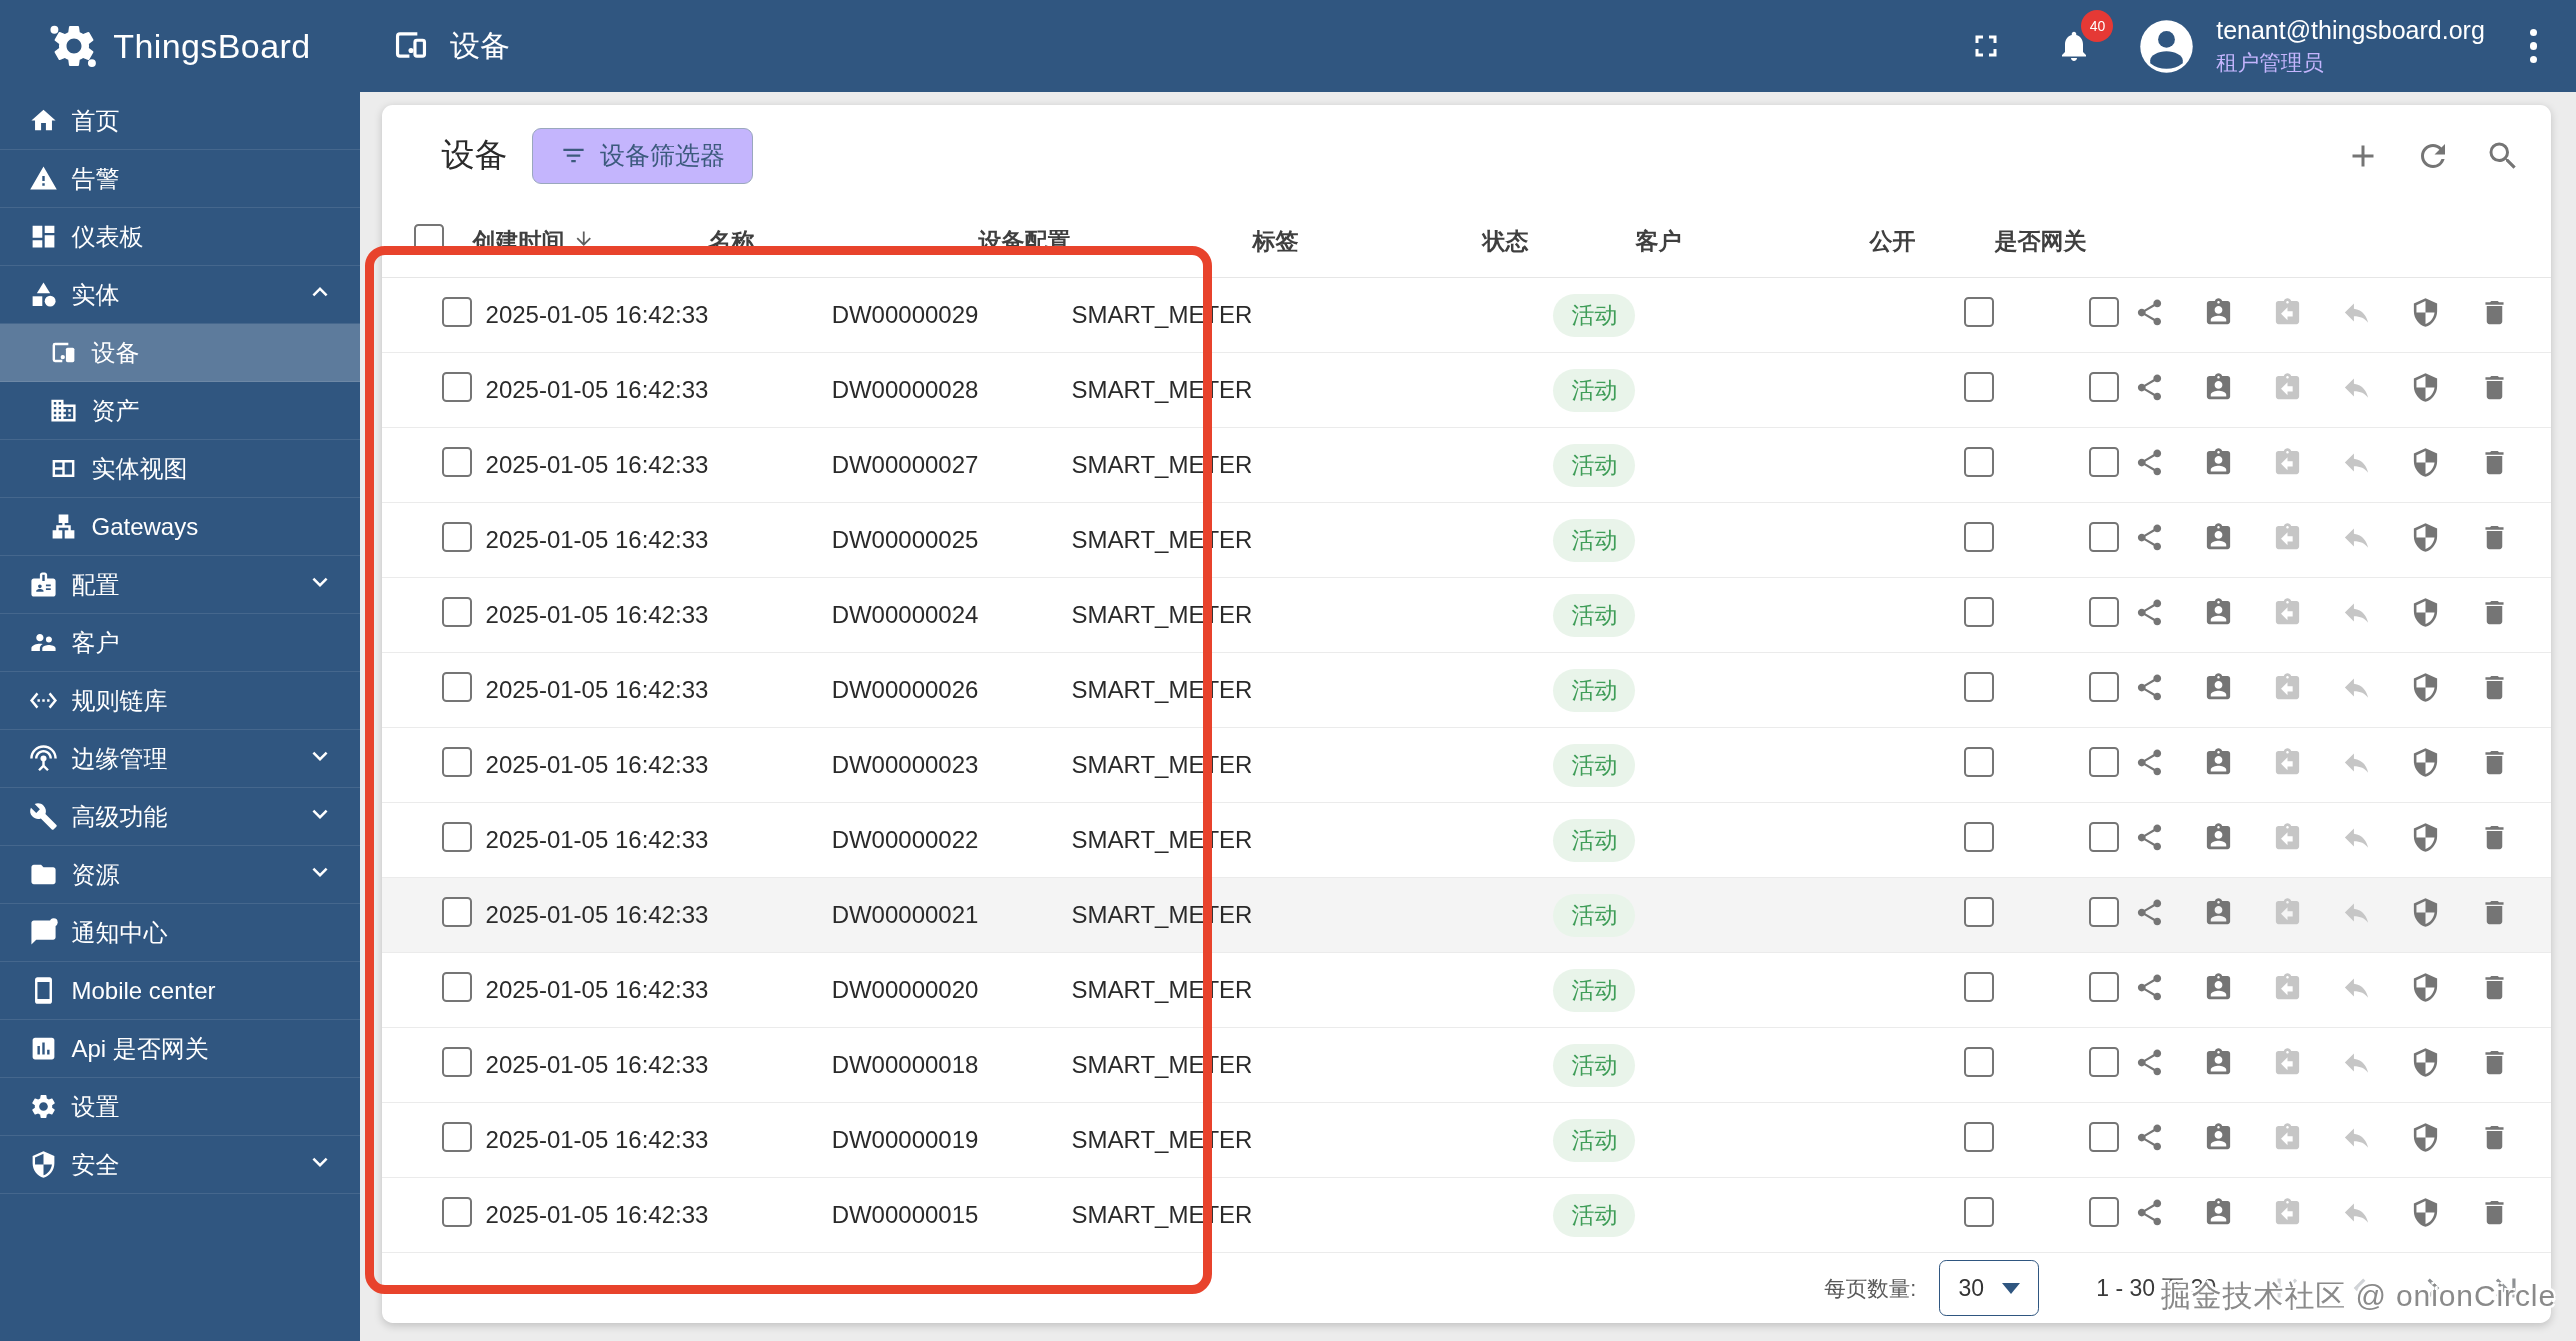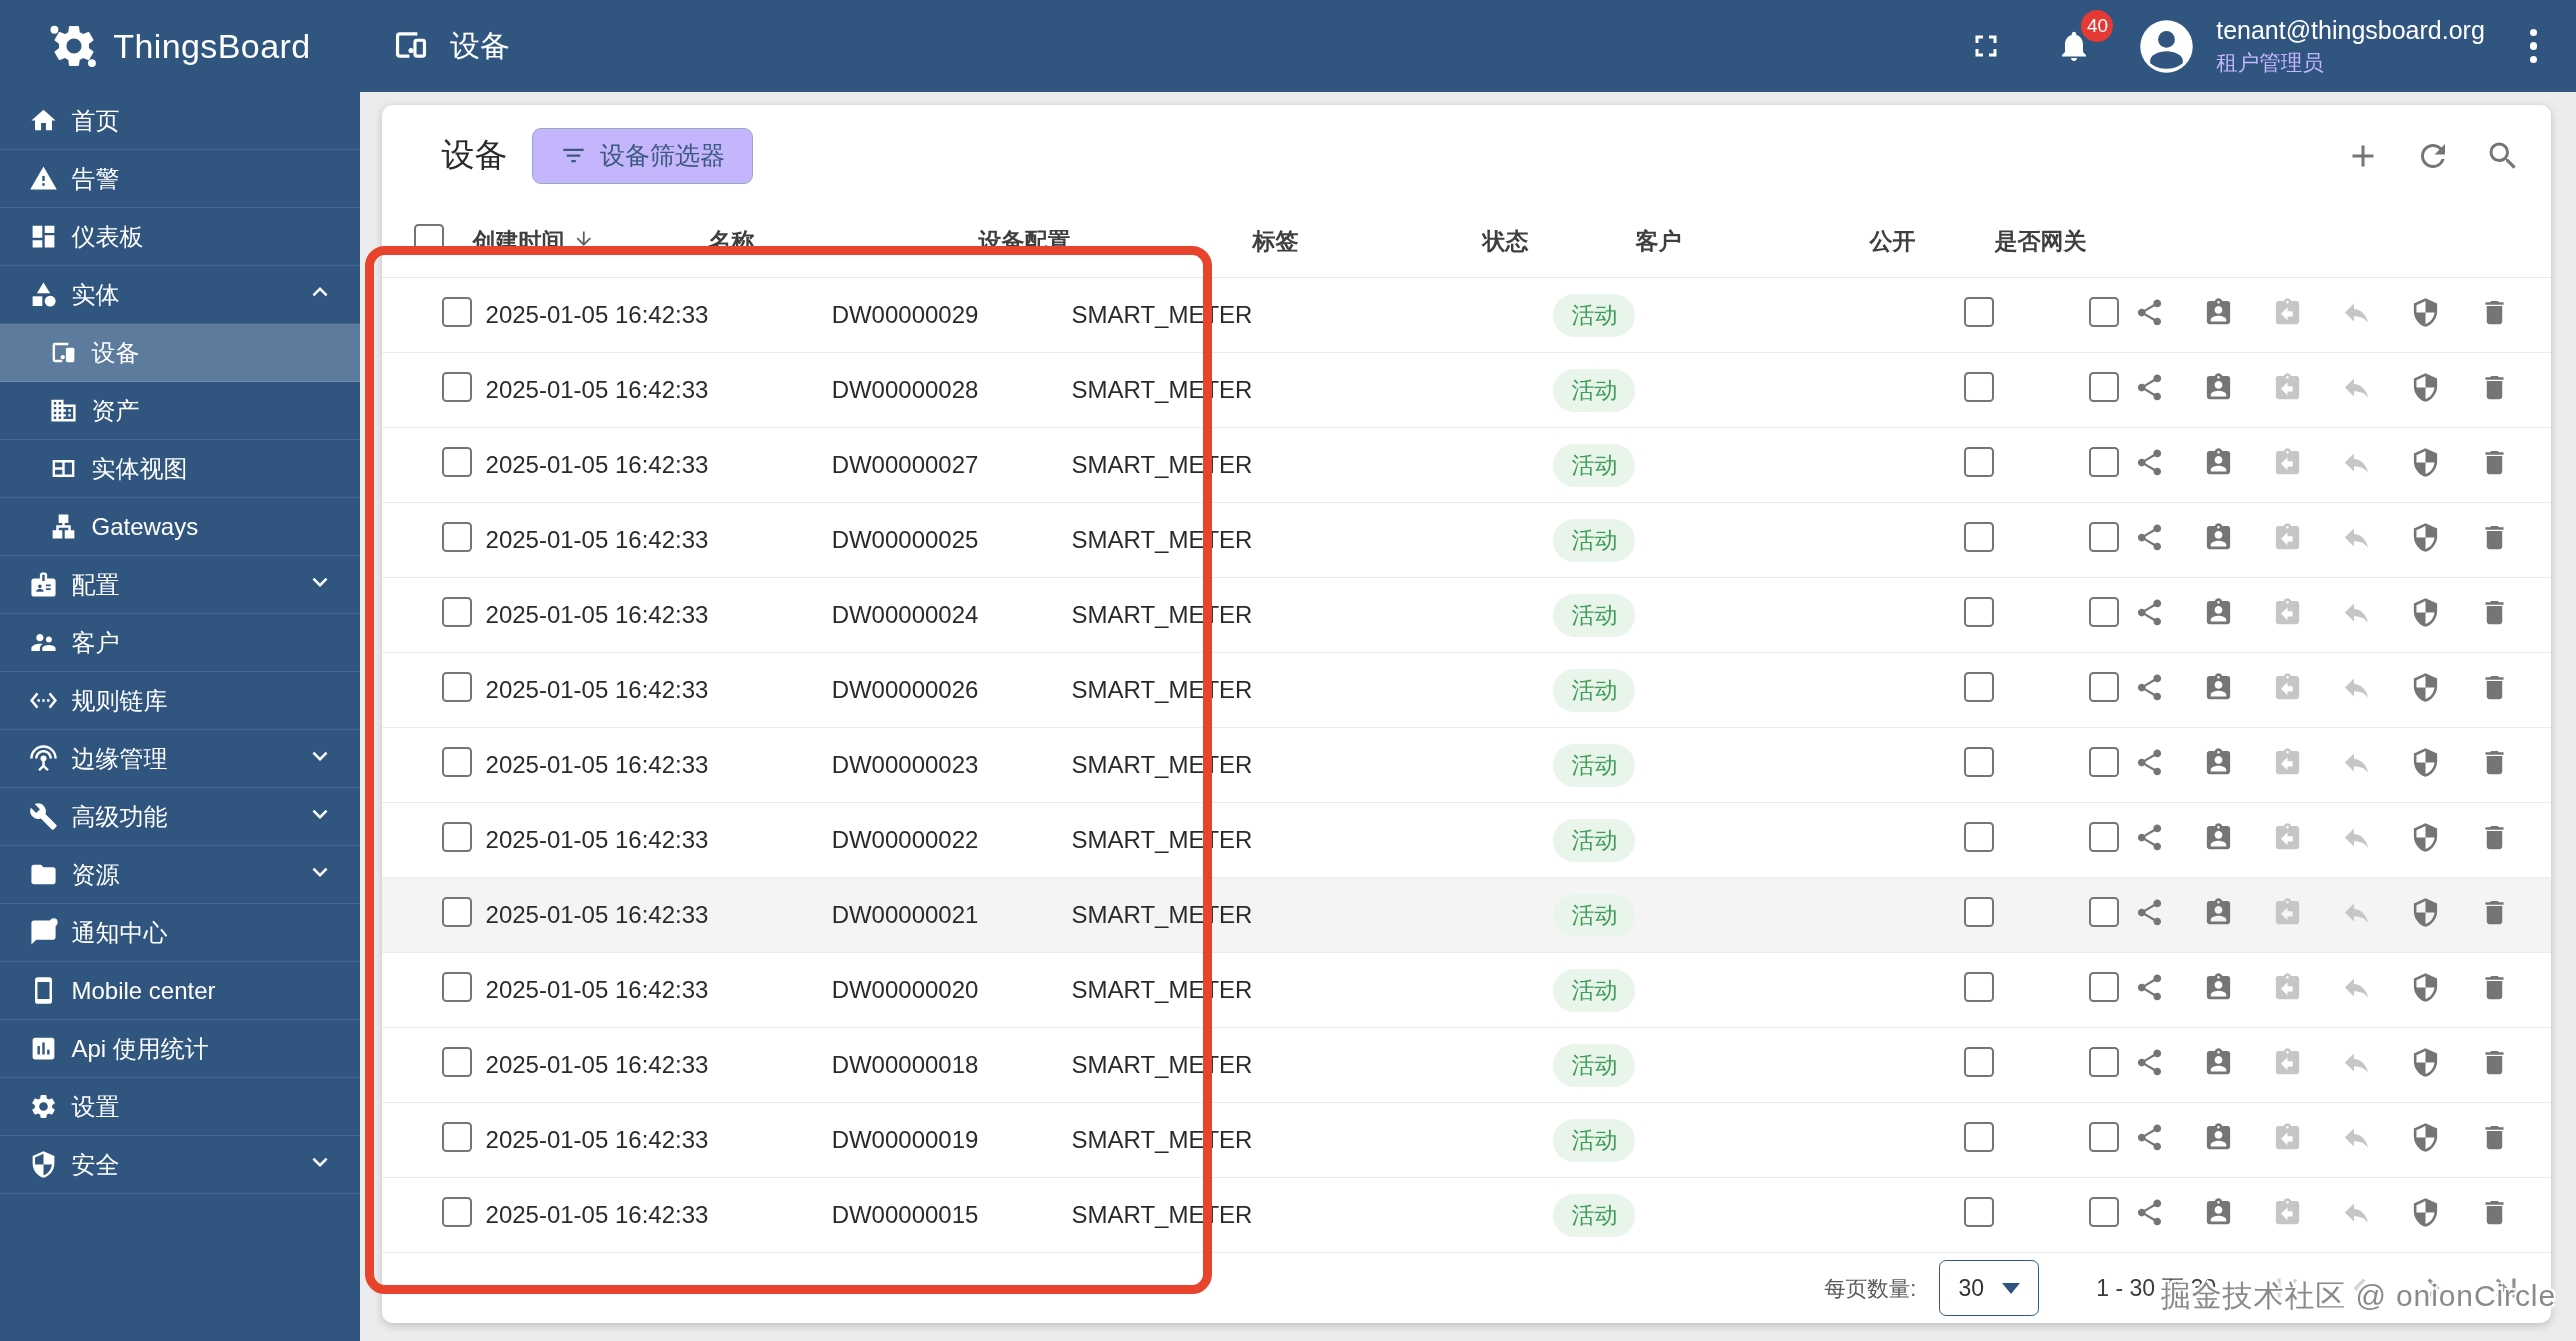--- a/index.html
+++ b/index.html
@@ -11,21 +11,21 @@
   .logo-zone { width:360px; display:flex; align-items:center; padding-left:49px; flex:none; }
   .logo-mark { width:50px; height:50px; }
   .app-title { font-size:34px; margin-left:14.3px; font-weight:400; letter-spacing:0.4px; }
   .page-zone { display:flex; align-items:center; margin-left:32px; }
   .page-zone .icn svg { width:38px; height:38px; }
   .page-title { font-size:30px; margin-left:20px; }
   .tb-spacer { flex:1; }
   .top-iconbtn { width:50px; height:50px; display:flex; align-items:center; justify-content:center; cursor:pointer; flex:none; }
   .top-iconbtn svg { width:36px; height:36px; fill:#fff; }
   .bell-wrap { position:relative; margin-left:38px; }
-  .notif-badge { position:absolute; top:-10.7px; right:-14.3px; min-width:32px; height:32px; border-radius:16px; background:#e53935; color:#fff; font-size:19px; display:flex; align-items:center; justify-content:center; padding:0 5.4px; }
+  .notif-badge { position:absolute; top:-10.7px; right:-14.3px; min-width:32px; height:32px; border-radius:16px; background:#e53935; color:#fff; font-size:14px; display:flex; align-items:center; justify-content:center; padding:0 5.4px; }
   .avatar { margin-left:36px; width:63px; height:63px; flex:none; }
   .user-block { margin-left:18px; margin-right:9px; line-height:1.25; }
   .user-email { font-size:25px; color:#ffffff; }
   .user-role { font-size:21.5px; color:#c4b5fd; margin-top:3.6px; }
   .kebab { display:flex; flex-direction:column; gap:6.3px; margin:0 39px 0 36px; cursor:pointer; }
   .kebab i { width:7.2px; height:7.2px; border-radius:50%; background:#fff; }
 
   
   .sidebar { position:absolute; left:0; top:92px; width:360px; height:1249px; background:#305680; z-index:5; }
   .side-item { height:58px; display:flex; align-items:center; color:#fff; font-size:24px; padding-left:27px; border-bottom:0.9px solid rgba(255,255,255,0.10); cursor:pointer; }
@@ -281,21 +281,21 @@
         </svg>
       </span>
       <span class="side-label">Mobile center</span>
     </div>
     <div class="side-item">
       <span class="icn">
         <svg viewBox="0 0 24 24" fill="currentColor">
           <path d="M19 3H5c-1.1 0-2 .9-2 2v14c0 1.1.9 2 2 2h14c1.1 0 2-.9 2-2V5c0-1.1-.9-2-2-2zM9 17H7v-7h2v7zm4 0h-2V7h2v10zm4 0h-2v-4h2v4z"></path>
         </svg>
       </span>
-      <span class="side-label">Api 使用统计</span>
+      <span class="side-label">Api 是否网关</span>
     </div>
     <div class="side-item">
       <span class="icn">
         <svg viewBox="0 0 24 24" fill="currentColor">
           <path d="M19.14 12.94c.04-.3.06-.61.06-.94 0-.32-.02-.64-.07-.94l2.03-1.58c.18-.14.23-.41.12-.61l-1.92-3.32c-.12-.22-.37-.29-.59-.22l-2.39.96c-.5-.38-1.03-.7-1.62-.94l-.36-2.54c-.04-.24-.24-.41-.48-.41h-3.84c-.24 0-.43.17-.47.41l-.36 2.54c-.59.24-1.13.57-1.62.94l-2.39-.96c-.22-.08-.47 0-.59.22L2.74 8.87c-.12.21-.08.47.12.61l2.03 1.58c-.05.3-.09.63-.09.94s.02.64.07.94l-2.03 1.58c-.18.14-.23.41-.12.61l1.92 3.32c.12.22.37.29.59.22l2.39-.96c.5.38 1.03.7 1.62.94l.36 2.54c.05.24.24.41.48.41h3.84c.24 0 .44-.17.47-.41l.36-2.54c.59-.24 1.13-.56 1.62-.94l2.39.96c.22.08.47 0 .59-.22l1.92-3.32c.12-.22.07-.47-.12-.61l-2.01-1.58zM12 15.6c-1.98 0-3.6-1.62-3.6-3.6s1.62-3.6 3.6-3.6 3.6 1.62 3.6 3.6-1.62 3.6-3.6 3.6z"></path>
         </svg>
       </span>
       <span class="side-label">设置</span>
     </div>
     <div class="side-item">

